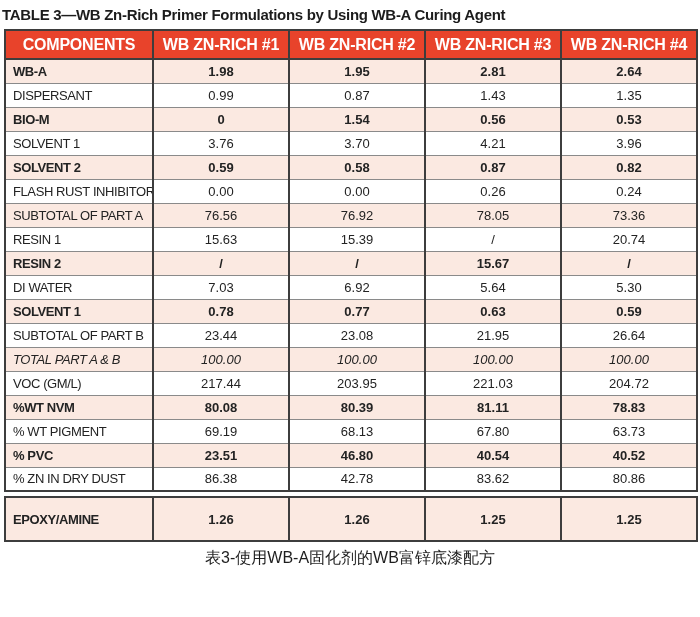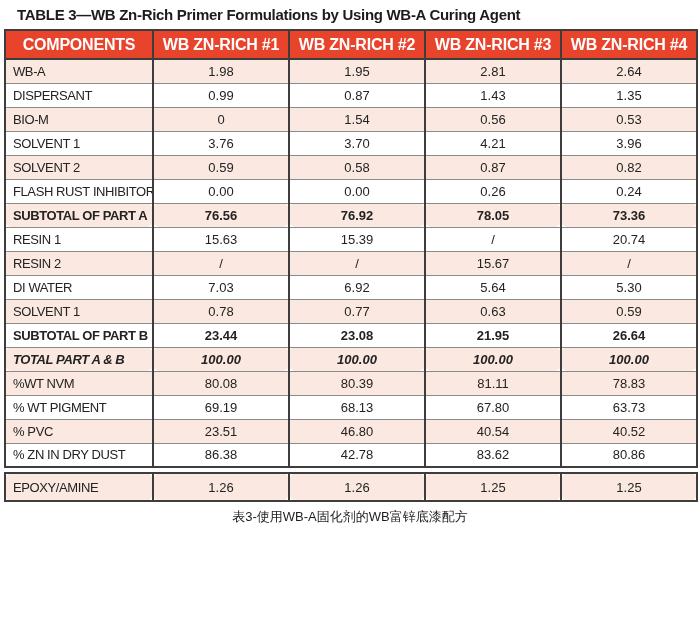--- a/index.html
+++ b/index.html
@@ -13,21 +13,21 @@
   }
   *{box-sizing:border-box;}
   html,body{margin:0;padding:0;background:#ffffff;}
   body{
     width:700px;height:617px;overflow:hidden;
     font-family:"Liberation Sans",sans-serif;
     color:var(--text);
   }
   .page-title{
     font-size:15px;font-weight:700;letter-spacing:-0.3px;
-    color:#1c1c1c;padding:6px 0 6px 17px;white-space:nowrap;
+    color:#1c1c1c;padding:6px 0 6px 2px;white-space:nowrap;
   }
   table{
     border-collapse:collapse;table-layout:fixed;
     width:692px;margin-left:4px;
   }
   col.c-label{width:148px;}
   col.c-val{width:136px;}
   th,td{
     border-left:2px solid var(--border-dark);
     border-right:2px solid var(--border-dark);
@@ -40,27 +40,27 @@
     height:29px;font-size:16px;font-weight:700;letter-spacing:-0.2px;
     text-align:center;border-bottom:2px solid var(--border-dark);
   }
   td{
     height:24px;font-size:13px;
     border-top:1px solid var(--border-light);
     border-bottom:1px solid var(--border-light);
   }
   td.label{text-align:left;padding-left:7px;letter-spacing:-0.4px;}
   td.value{text-align:center;}
-  tr.pink td{background:var(--row-pink);}
+  tr.pink td{background:var(--row-pink);font-weight:bold;}
   tr.white td{background:var(--row-white);}
-  tr.bold td{font-weight:700;border-radius:7px;}
+  tr.bold td{font-weight:400;}
   tr.italic td{font-style:italic;}
-  table.epoxy-table td{height:28px;border-radius:8px;}
+  table.epoxy-table td{height:44px;}
   .table-caption{
-    text-align:center;font-size:13px;margin-top:6px;color:#1e1e1e;
+    text-align:center;font-size:16px;margin-top:6px;color:#1e1e1e;
     font-family:"Liberation Sans",sans-serif;
   }
 </style>
 </head>
 <body>
 
 <div>
 
   <div class="page-title">TABLE 3—WB Zn-Rich Primer Formulations by Using WB-A Curing Agent</div>
 
@@ -166,20 +166,27 @@
           <td class="value">21.95</td>
           <td class="value">26.64</td>
         </tr>
         <tr class="pink bold italic">
           <td class="label">TOTAL PART A &amp; B</td>
           <td class="value">100.00</td>
           <td class="value">100.00</td>
           <td class="value">100.00</td>
           <td class="value">100.00</td>
         </tr>
+        <tr class="white">
+          <td class="label">VOC (GM/L)</td>
+          <td class="value">217.44</td>
+          <td class="value">203.95</td>
+          <td class="value">221.03</td>
+          <td class="value">204.72</td>
+        </tr>
         <tr class="pink">
           <td class="label">%WT NVM</td>
           <td class="value">80.08</td>
           <td class="value">80.39</td>
           <td class="value">81.11</td>
           <td class="value">78.83</td>
         </tr>
         <tr class="white">
           <td class="label">% WT PIGMENT</td>
           <td class="value">69.19</td>

